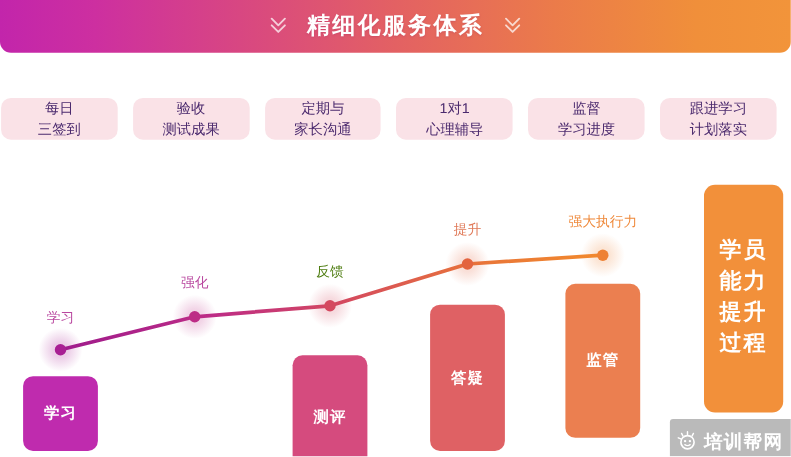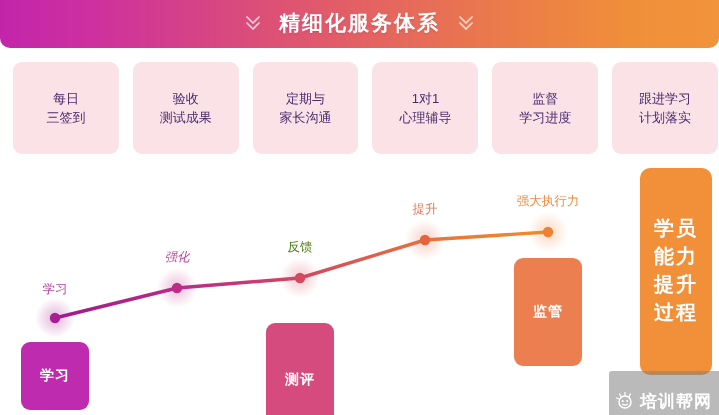--- a/index.html
+++ b/index.html
@@ -23,22 +23,22 @@
   .banner-title{
     color:#ffffff;font-size:21px;font-weight:bold;letter-spacing:2px;
     text-shadow:0 1px 2px rgba(150,30,90,.25);
     white-space:nowrap;
   }
   .chev{width:20px;height:20px;opacity:.72;display:block;}
   .chev svg{display:block;}
 
   
   .cards{
-    position:absolute;left:13px;top:62px;width:705px;height:92px;
-    display:flex;gap:14px;
+    position:absolute;left:1px;top:62px;width:705px;height:92px;
+    display:flex;gap:14px;align-items:center;
   }
   .card{
     flex:1 1 0;
     background:#fae2e7;
     border-radius:9px;
     display:flex;flex-direction:column;align-items:center;justify-content:center;
     color:#4b2a6e;
     font-size:13px;
     line-height:19px;
     text-align:center;
@@ -68,21 +68,21 @@
   .ptlabel{
     position:absolute;font-size:12.5px;white-space:nowrap;
     transform:translateX(-50%);
   }
 
   
   .watermark{
     position:absolute;right:0;bottom:0;height:28px;
     background:rgba(130,130,130,.55);
     display:flex;align-items:center;gap:5px;
-    padding:16px 7px 0 6px;
+    padding:6px 7px 0 6px;
     border-top-left-radius:3px;
   }
   .wm-text{color:#ffffff;font-size:17px;font-weight:bold;letter-spacing:1px;white-space:nowrap;}
   .wm-icon{width:20px;height:20px;display:block;}
 </style>
 </head>
 <body>
 
 <div id="root">
 
@@ -173,32 +173,35 @@
       <circle cx="548" cy="77" r="20" fill="url(#halo5)"></circle>
 
       <circle cx="55" cy="163" r="5.2" fill="#a81f93"></circle>
       <circle cx="177" cy="133" r="5.2" fill="#bd2c86"></circle>
       <circle cx="300" cy="123" r="5.2" fill="#d4495f"></circle>
       <circle cx="425" cy="85" r="5.2" fill="#e3643f"></circle>
       <circle cx="548" cy="77" r="5.2" fill="#ee8133"></circle>
     </svg>
 
     <div class="ptlabel" style="left:55px;top:126px;color:#b9479f;">学习</div>
-    <div class="ptlabel" style="left:177px;top:94px;color:#b9479f;font-style:italic;">强化</div>
+    <div class="ptlabel" style="left:177px;top:94px;color:#b9479f;">强化</div>
     <div class="ptlabel" style="left:300px;top:84px;color:#4d7c0f;">反馈</div>
     <div class="ptlabel" style="left:425px;top:46px;color:#e07a59;">提升</div>
     <div class="ptlabel" style="left:548px;top:38px;color:#ef8a3c;">强大执行力</div>
 
     <div class="bar" style="left:21px;top:187px;width:68px;height:68px;background:#bf2bae;">
       <span class="blabel">学习</span>
     </div>
     <div class="bar" style="left:266px;top:142px;width:68px;height:113px;background:#d54b7e;margin-top:26px;">
       <span class="blabel">测评</span>
     </div>
-    <div class="bar" style="left:514px;top:103px;width:68px;height:108px;background:#eb7f50;">
+    <div class="bar" style="left:391px;top:122px;width:68px;height:133px;background:#df6164;">
+      <span class="blabel">答疑</span>
+    </div>
+    <div class="bar" style="left:514px;top:103px;width:68px;height:140px;background:#eb7f50;">
       <span class="blabel">监管</span>
     </div>
 
     <div class="panel" style="left:640px;top:13px;width:72px;height:207px;background:#f2903a;font-family:Liberation Mono, monospace;">
       <span class="pl">学员</span>
       <span class="pl">能力</span>
       <span class="pl">提升</span>
       <span class="pl">过程</span>
     </div>
   </div>

